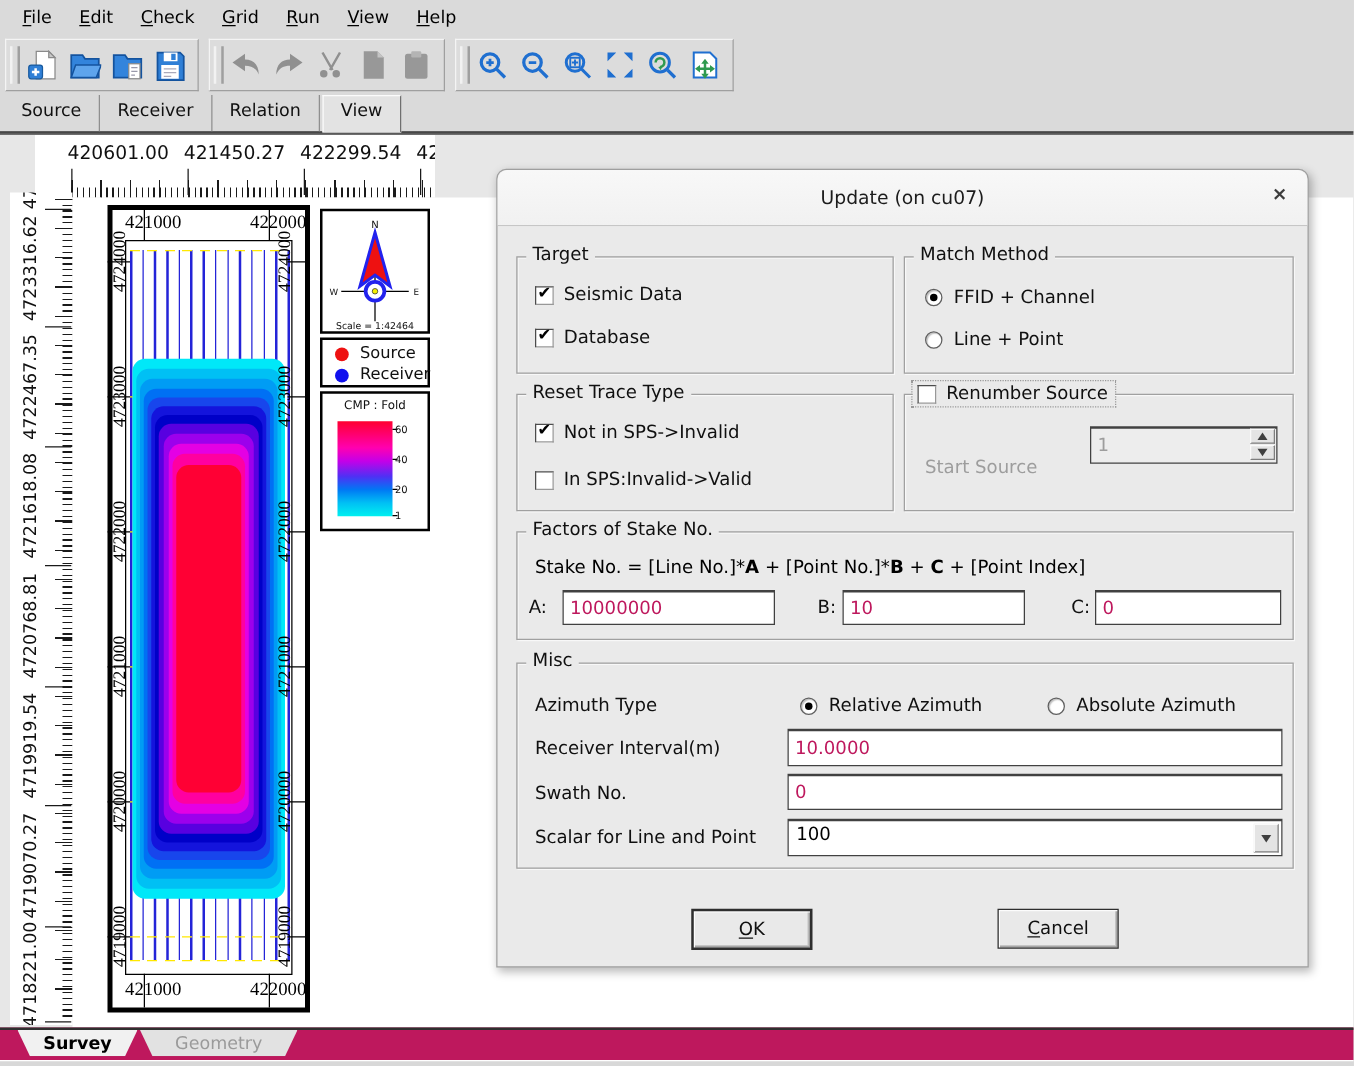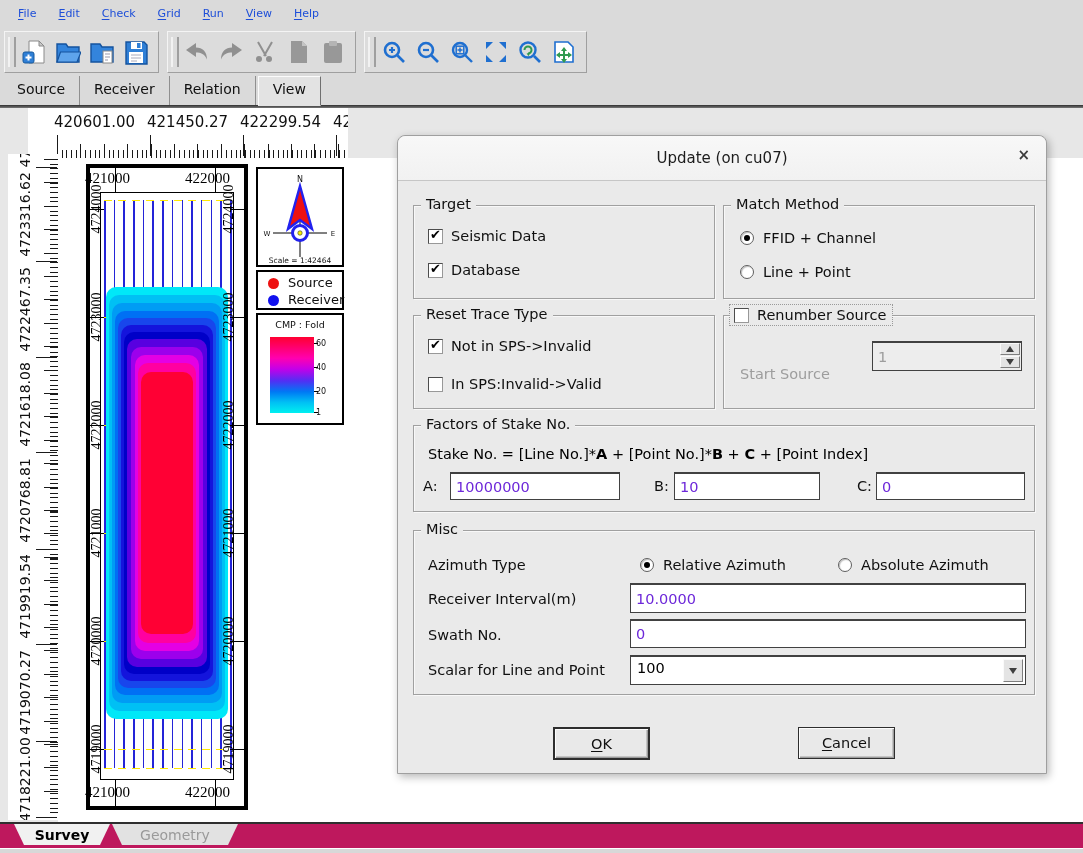--- a/index.html
+++ b/index.html
@@ -1,21 +1,21 @@
 <!DOCTYPE html>
 <html><head>
 <meta charset="utf-8">
 <style>
   html,body { margin:0; padding:0; }
   body { width:1083px; height:853px; background:#d8d8d8; font-family:"DejaVu Sans","Liberation Sans",sans-serif; -webkit-font-smoothing:antialiased; }
   #app { position:relative; width:1083px; height:853px; overflow:hidden; background:#d8d8d8; }
 
   
   #menubar { height:28px; display:flex; align-items:center; padding-left:8px; gap:2px; background:#dadada; }
-  .menu-item { padding:3px 10px 4px; font-size:11px; color:#1d4ed8; cursor:default; }
+  .menu-item { padding:3px 10px 4px; font-size:14px; color:#000000; cursor:default; }
   .menu-item u { text-underline-offset:2px; }
 
   
   #toolbar { height:44px; display:flex; align-items:center; padding:2px 4px; gap:8px; background:#dadada; }
   .tool-group { display:flex; align-items:center; height:38px; border:1px solid; border-color:#f4f4f4 #9f9f9f #9f9f9f #f4f4f4; background:#dcdcdc; padding:1px 5px 1px 12px; position:relative; }
   .tool-group::before { content:""; position:absolute; left:3px; top:5px; bottom:5px; width:4px; border-left:2px solid #f2f2f2; border-right:2px solid #9f9f9f; }
   .tool-btn { width:34px; height:32px; display:flex; align-items:center; justify-content:center; }
   .tool-btn svg { width:26px; height:26px; }
 
   
@@ -39,21 +39,21 @@
   .rl-label { position:absolute; width:90px; height:15px; font-size:14px; color:#101010; text-align:center; transform:rotate(-90deg); white-space:nowrap; }
   .rl-major { position:absolute; left:28px; width:21px; height:1px; background:#1a1a1a; }
   .rl-minor { position:absolute; left:42px; top:5px; width:8px; height:655px;
               background:repeating-linear-gradient(to bottom,#1a1a1a 0 1px,transparent 1px 4.7px); }
   .rl-medium { position:absolute; left:36px; top:5px; width:14px; height:655px;
                background:repeating-linear-gradient(to bottom,#1a1a1a 0 1px,transparent 1px 23.4px); }
 
   
   #map-frame { position:absolute; left:86px; top:56px; width:154px; height:638px; border:4px solid #000; background:#fff; }
   #survey-rect { position:absolute; left:10px; top:24px; width:132px; height:586px; border:1px solid #000; z-index:4; pointer-events:none; }
-  .map-xlabel { position:absolute; width:60px; text-align:left; font-family:"Liberation Serif","DejaVu Serif",serif; font-size:15px; color:#000; z-index:5; }
+  .map-xlabel { position:absolute; width:60px; text-align:right; font-family:"Liberation Serif","DejaVu Serif",serif; font-size:15px; color:#000; z-index:5; }
   .map-ylabel { position:absolute; width:60px; height:14px; text-align:center; font-family:"Liberation Serif","DejaVu Serif",serif; font-size:14px; color:#000; transform:rotate(-90deg); z-index:5; background:transparent; }
   .map-tick-h { position:absolute; height:1px; background:#000; z-index:4; }
   .map-tick-v { position:absolute; width:1px; background:#000; z-index:4; }
   .map-yellow { position:absolute; left:14px; width:126px; height:1px; z-index:2;
                 background:repeating-linear-gradient(to right,#ffe800 0 8px,transparent 8px 14px); }
   .map-blue { position:absolute; width:1.5px; top:32px; height:568px; z-index:1; }
   #fold { position:absolute; left:16px; top:119px; width:122px; height:432px; z-index:3; }
   .fold-layer { position:absolute; border-radius:10px; }
 
   
@@ -76,21 +76,21 @@
   #dlg-title { font-size:15px; color:#1c1c1c; }
   #dlg-close { position:absolute; right:16px; top:12px; font-size:15px; font-weight:bold; color:#3c3c3c; line-height:1; cursor:default; }
   .grp { position:absolute; border:1px solid #a0a0a0; box-shadow:inset 1px 1px 0 #f8f8f8, 1px 1px 0 #f8f8f8; }
   .grp-ttl { position:absolute; top:-10px; left:7px; background:#eaeaea; padding:0 5px; font-size:14.5px; color:#101010; white-space:nowrap; }
   .lbl { position:absolute; font-size:14.5px; color:#101010; white-space:nowrap; }
   .lbl.dis { color:#9d9d9d; }
   .cb { position:absolute; width:15px; height:15px; box-sizing:border-box; background:#fff; border:1px solid #989898; border-top-color:#4c4c4c; border-left-color:#4c4c4c; }
   .cb.checked::after { content:"\2714"; position:absolute; left:1px; top:-2px; font-size:13px; font-weight:bold; color:#000; line-height:1; }
   .rd { position:absolute; width:14px; height:14px; border-radius:50%; box-sizing:border-box; background:#fff; border:1px solid #5f5f5f; box-shadow:inset 1px 1px 1px rgba(0,0,0,.25); }
   .rd.sel::after { content:""; position:absolute; left:3px; top:3px; width:6px; height:6px; border-radius:50%; background:#000; }
-  .inp { position:absolute; box-sizing:border-box; background:#fff; border:1px solid #414141; border-top-width:2px; font-size:14.5px; font-family:inherit; padding:2px 5px; color:#6d28d9; outline:none; }
+  .inp { position:absolute; box-sizing:border-box; background:#fff; border:1px solid #414141; border-top-width:2px; font-size:14.5px; font-family:inherit; padding:2px 5px; color:#be185d; outline:none; }
   .inp.dis { background:#ededed; color:#9d9d9d; }
   .formula { position:absolute; font-size:14.5px; color:#000000; white-space:nowrap; }
   .formula b { font-weight:bold; }
   #renum-ttlbox { position:absolute; top:-11px; left:6px; background:#eaeaea; padding:2px 6px 2px 4px; outline:1px dotted #9a9a9a; display:flex; align-items:center; }
   #renum-ttlbox .cb { position:relative; margin-right:8px; }
   #renum-ttlbox .ttl-text { font-size:14.5px; color:#101010; white-space:nowrap; }
   .spin-btn { position:absolute; right:2px; width:20px; height:12px; background:#e4e4e4; border:1px solid; border-color:#fafafa #7e7e7e #7e7e7e #fafafa; box-sizing:border-box; display:flex; align-items:center; justify-content:center; }
   .tri-up { width:0; height:0; border-left:4px solid transparent; border-right:4px solid transparent; border-bottom:6px solid #3f3f3f; }
   .tri-down { width:0; height:0; border-left:4px solid transparent; border-right:4px solid transparent; border-top:6px solid #3f3f3f; }
   .combo { position:absolute; box-sizing:border-box; background:#fff; border:1px solid #414141; border-top-width:2px; }

